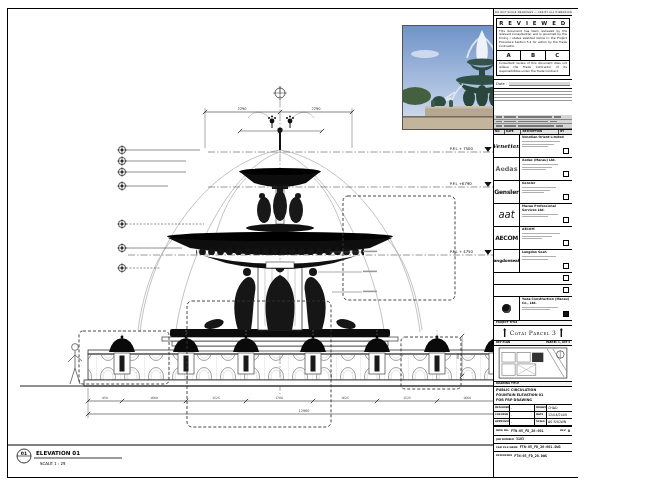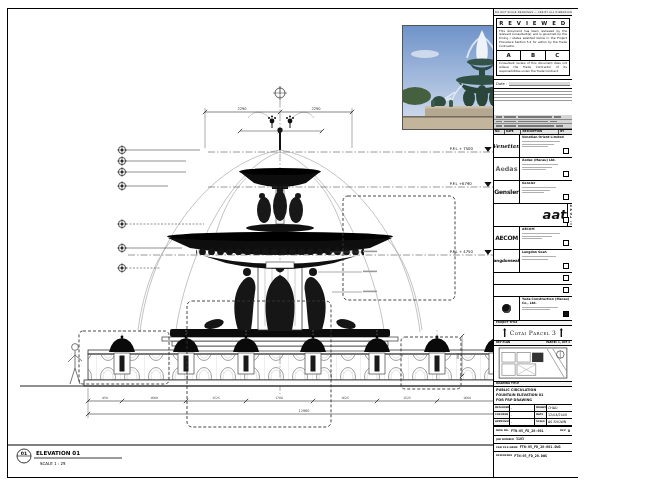--- a/index.html
+++ b/index.html
@@ -38,21 +38,21 @@
   .c-row{display:flex;height:23px;}
   .c-logo{width:25px;display:flex;align-items:center;justify-content:center;overflow:hidden;}
   .c-info{flex:1;border-left:1px solid #000;padding:1.5px 2px;overflow:hidden;}
   .c-name{font-size:3.1px;font-weight:bold;line-height:1.15;}
   .ml{height:1.3px;background:#b0b0b0;margin:1.2px 0;}
   .chk{width:4px;height:4px;border:.6px solid #000;position:absolute;right:3px;bottom:3px;background:#fff;}
   .chk.filled{background:#111;}
   .logo-0{font-family:"DejaVu Serif",serif;font-style:italic;font-weight:bold;font-size:5.6px;}
   .logo-1{color:#666;font-weight:bold;font-size:6.4px;}
   .logo-2{font-weight:900;font-size:6px;letter-spacing:-.2px;}
-  .logo-3{font-weight:700;font-style:italic;font-size:13px;margin-left:48px;}
+  .logo-3{font-weight:400;font-style:italic;font-size:10px;}
   .logo-4{font-weight:900;font-size:6px;letter-spacing:-.3px;}
   .logo-5{font-weight:bold;font-size:4.2px;letter-spacing:-.2px;}
   .empty-row{height:12px;}
   .mascot{width:9px;height:9px;border-radius:50%;background:#111;box-shadow:inset -1.5px -1.5px 0 #444;}
   .proj-label{font-size:2.6px;font-weight:bold;padding:.5px 2px;border-bottom:.6px solid #000;background:#f4f4f4;}
   .proj-name-wrap{display:flex;align-items:center;justify-content:center;gap:3px;padding:2px 0 3px;}
   .proj-name{font-family:"DejaVu Serif",serif;font-variant:small-caps;font-size:6px;letter-spacing:.4px;}
   .orn{width:4px;height:9px;background:#111;clip-path:polygon(50% 0,90% 25%,68% 25%,68% 100%,32% 100%,32% 25%,10% 25%);}
   .kp-cap{display:flex;justify-content:space-between;font-size:2.6px;font-weight:bold;padding:.5px 2px;border-bottom:.6px solid #000;background:#f4f4f4;}
   .kp-body{display:flex;justify-content:center;padding:1.5px 0;}

